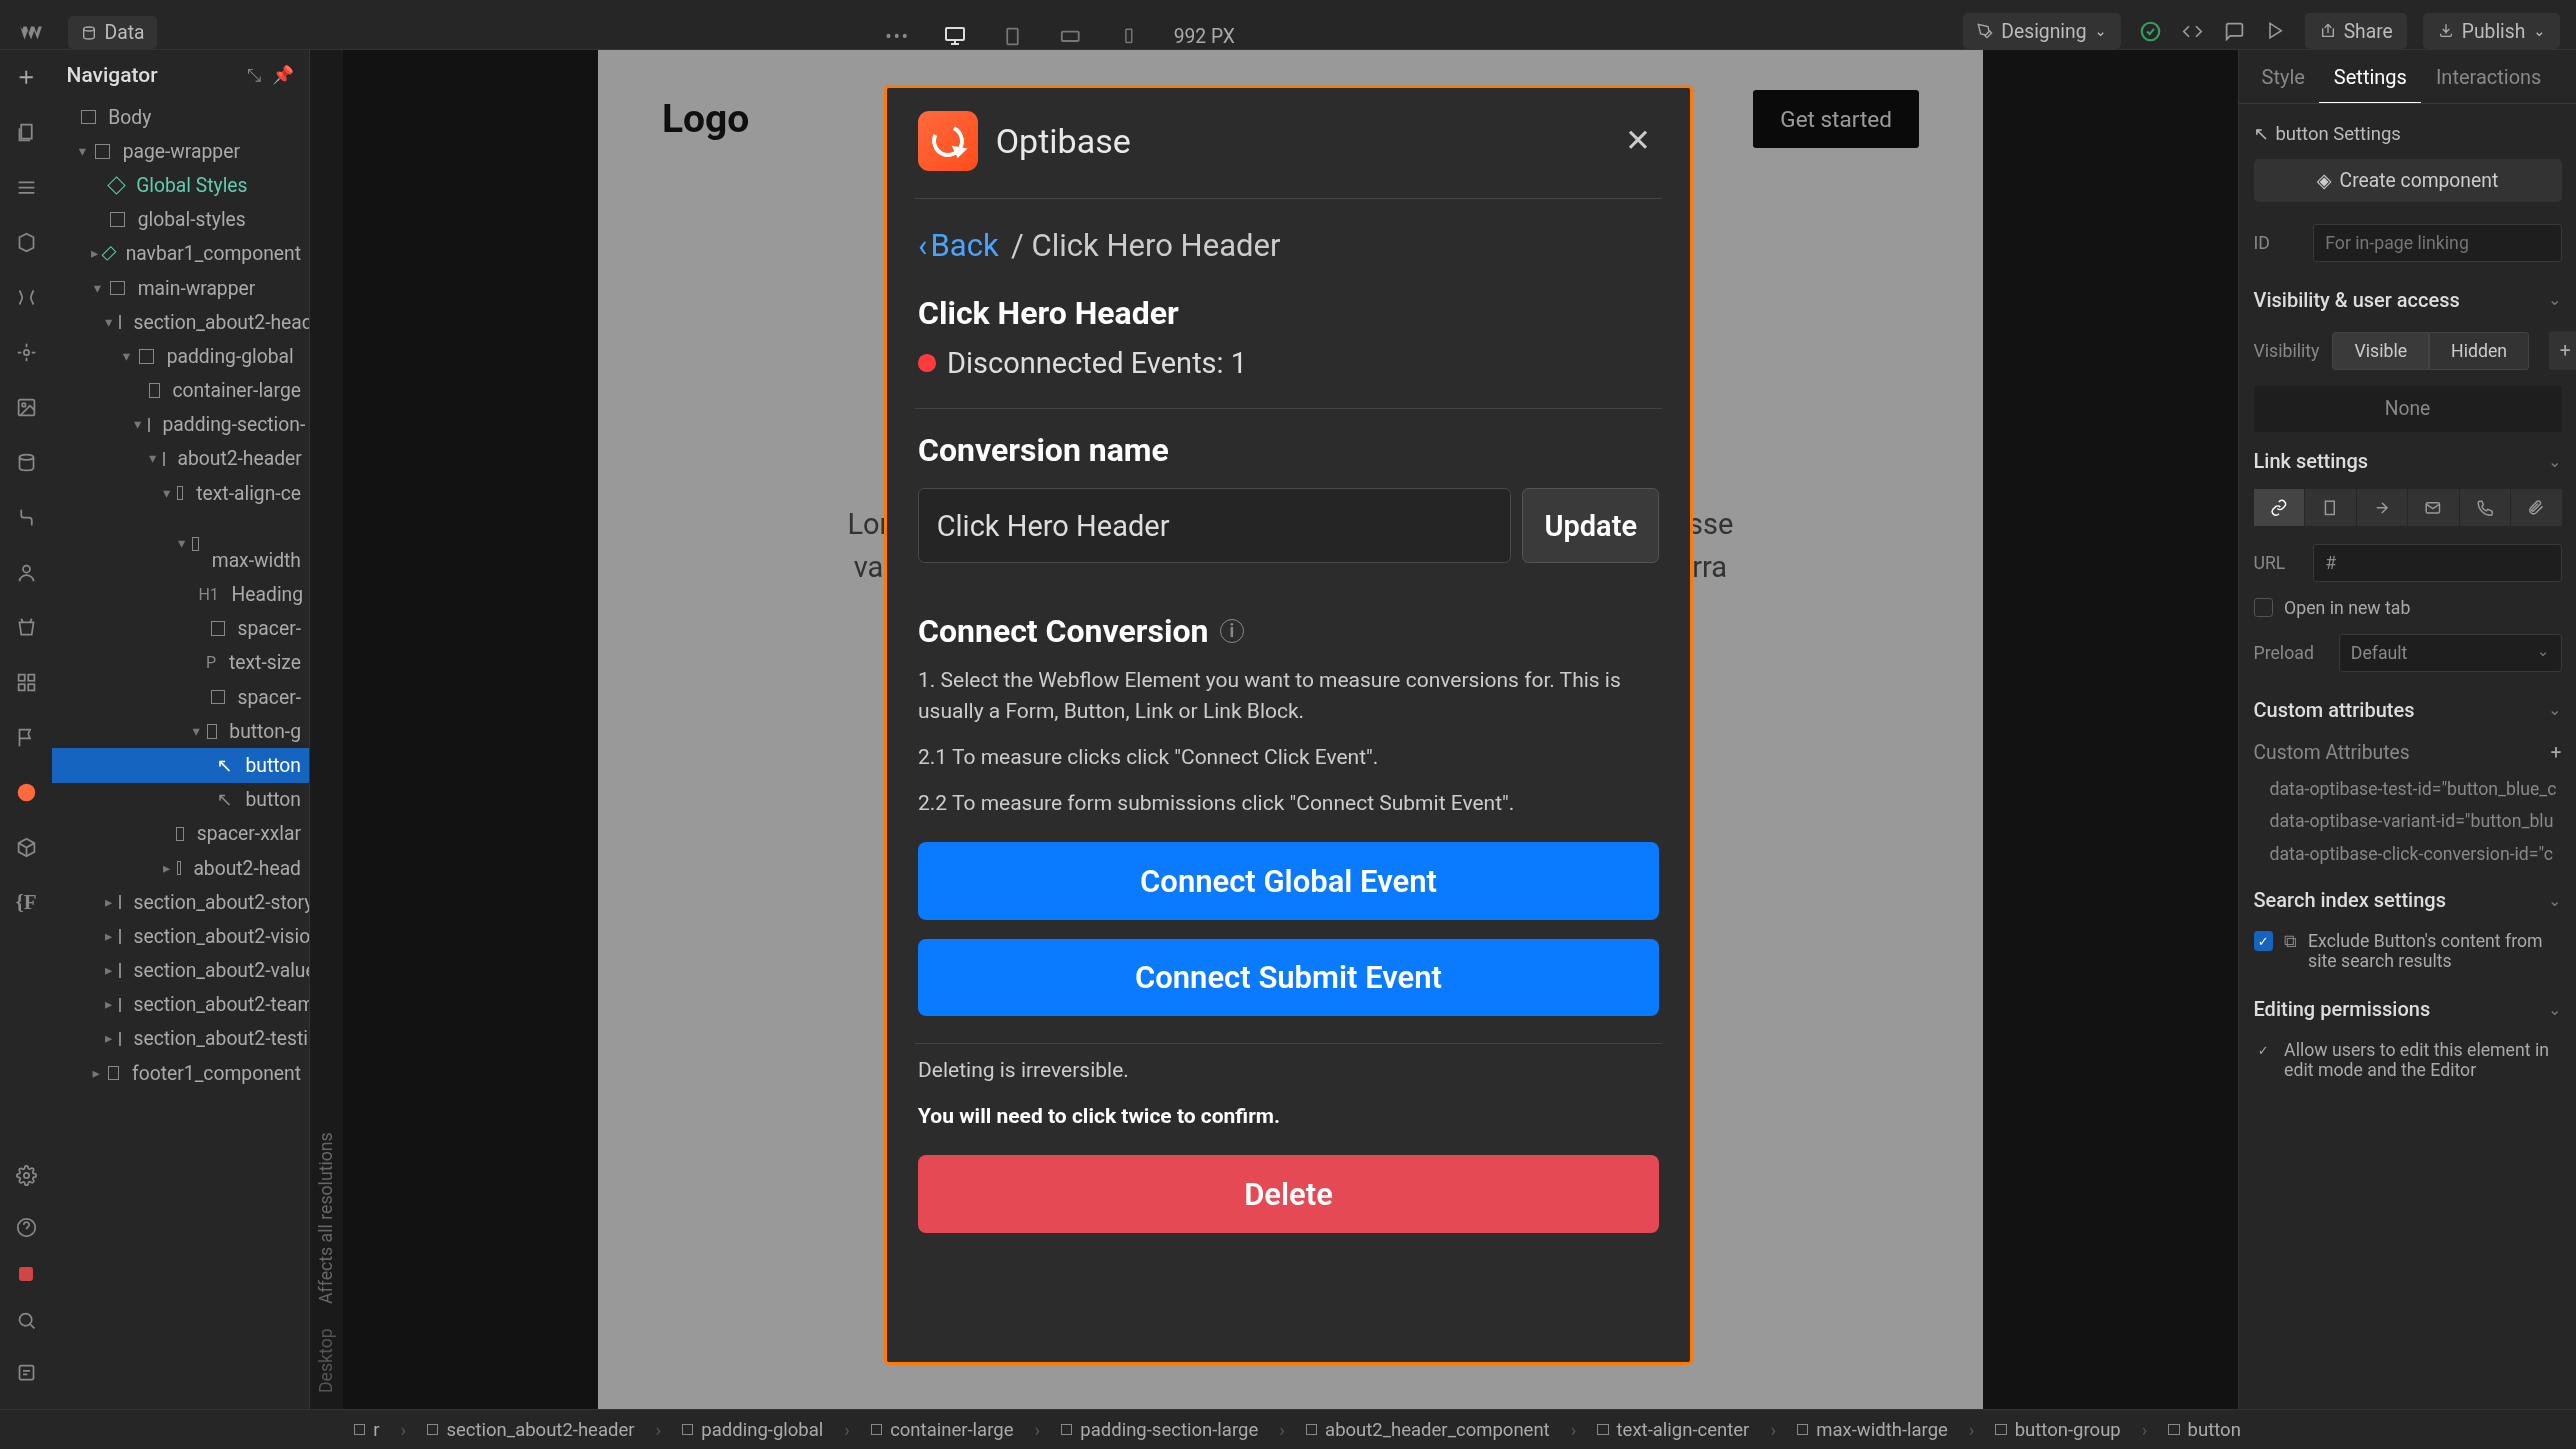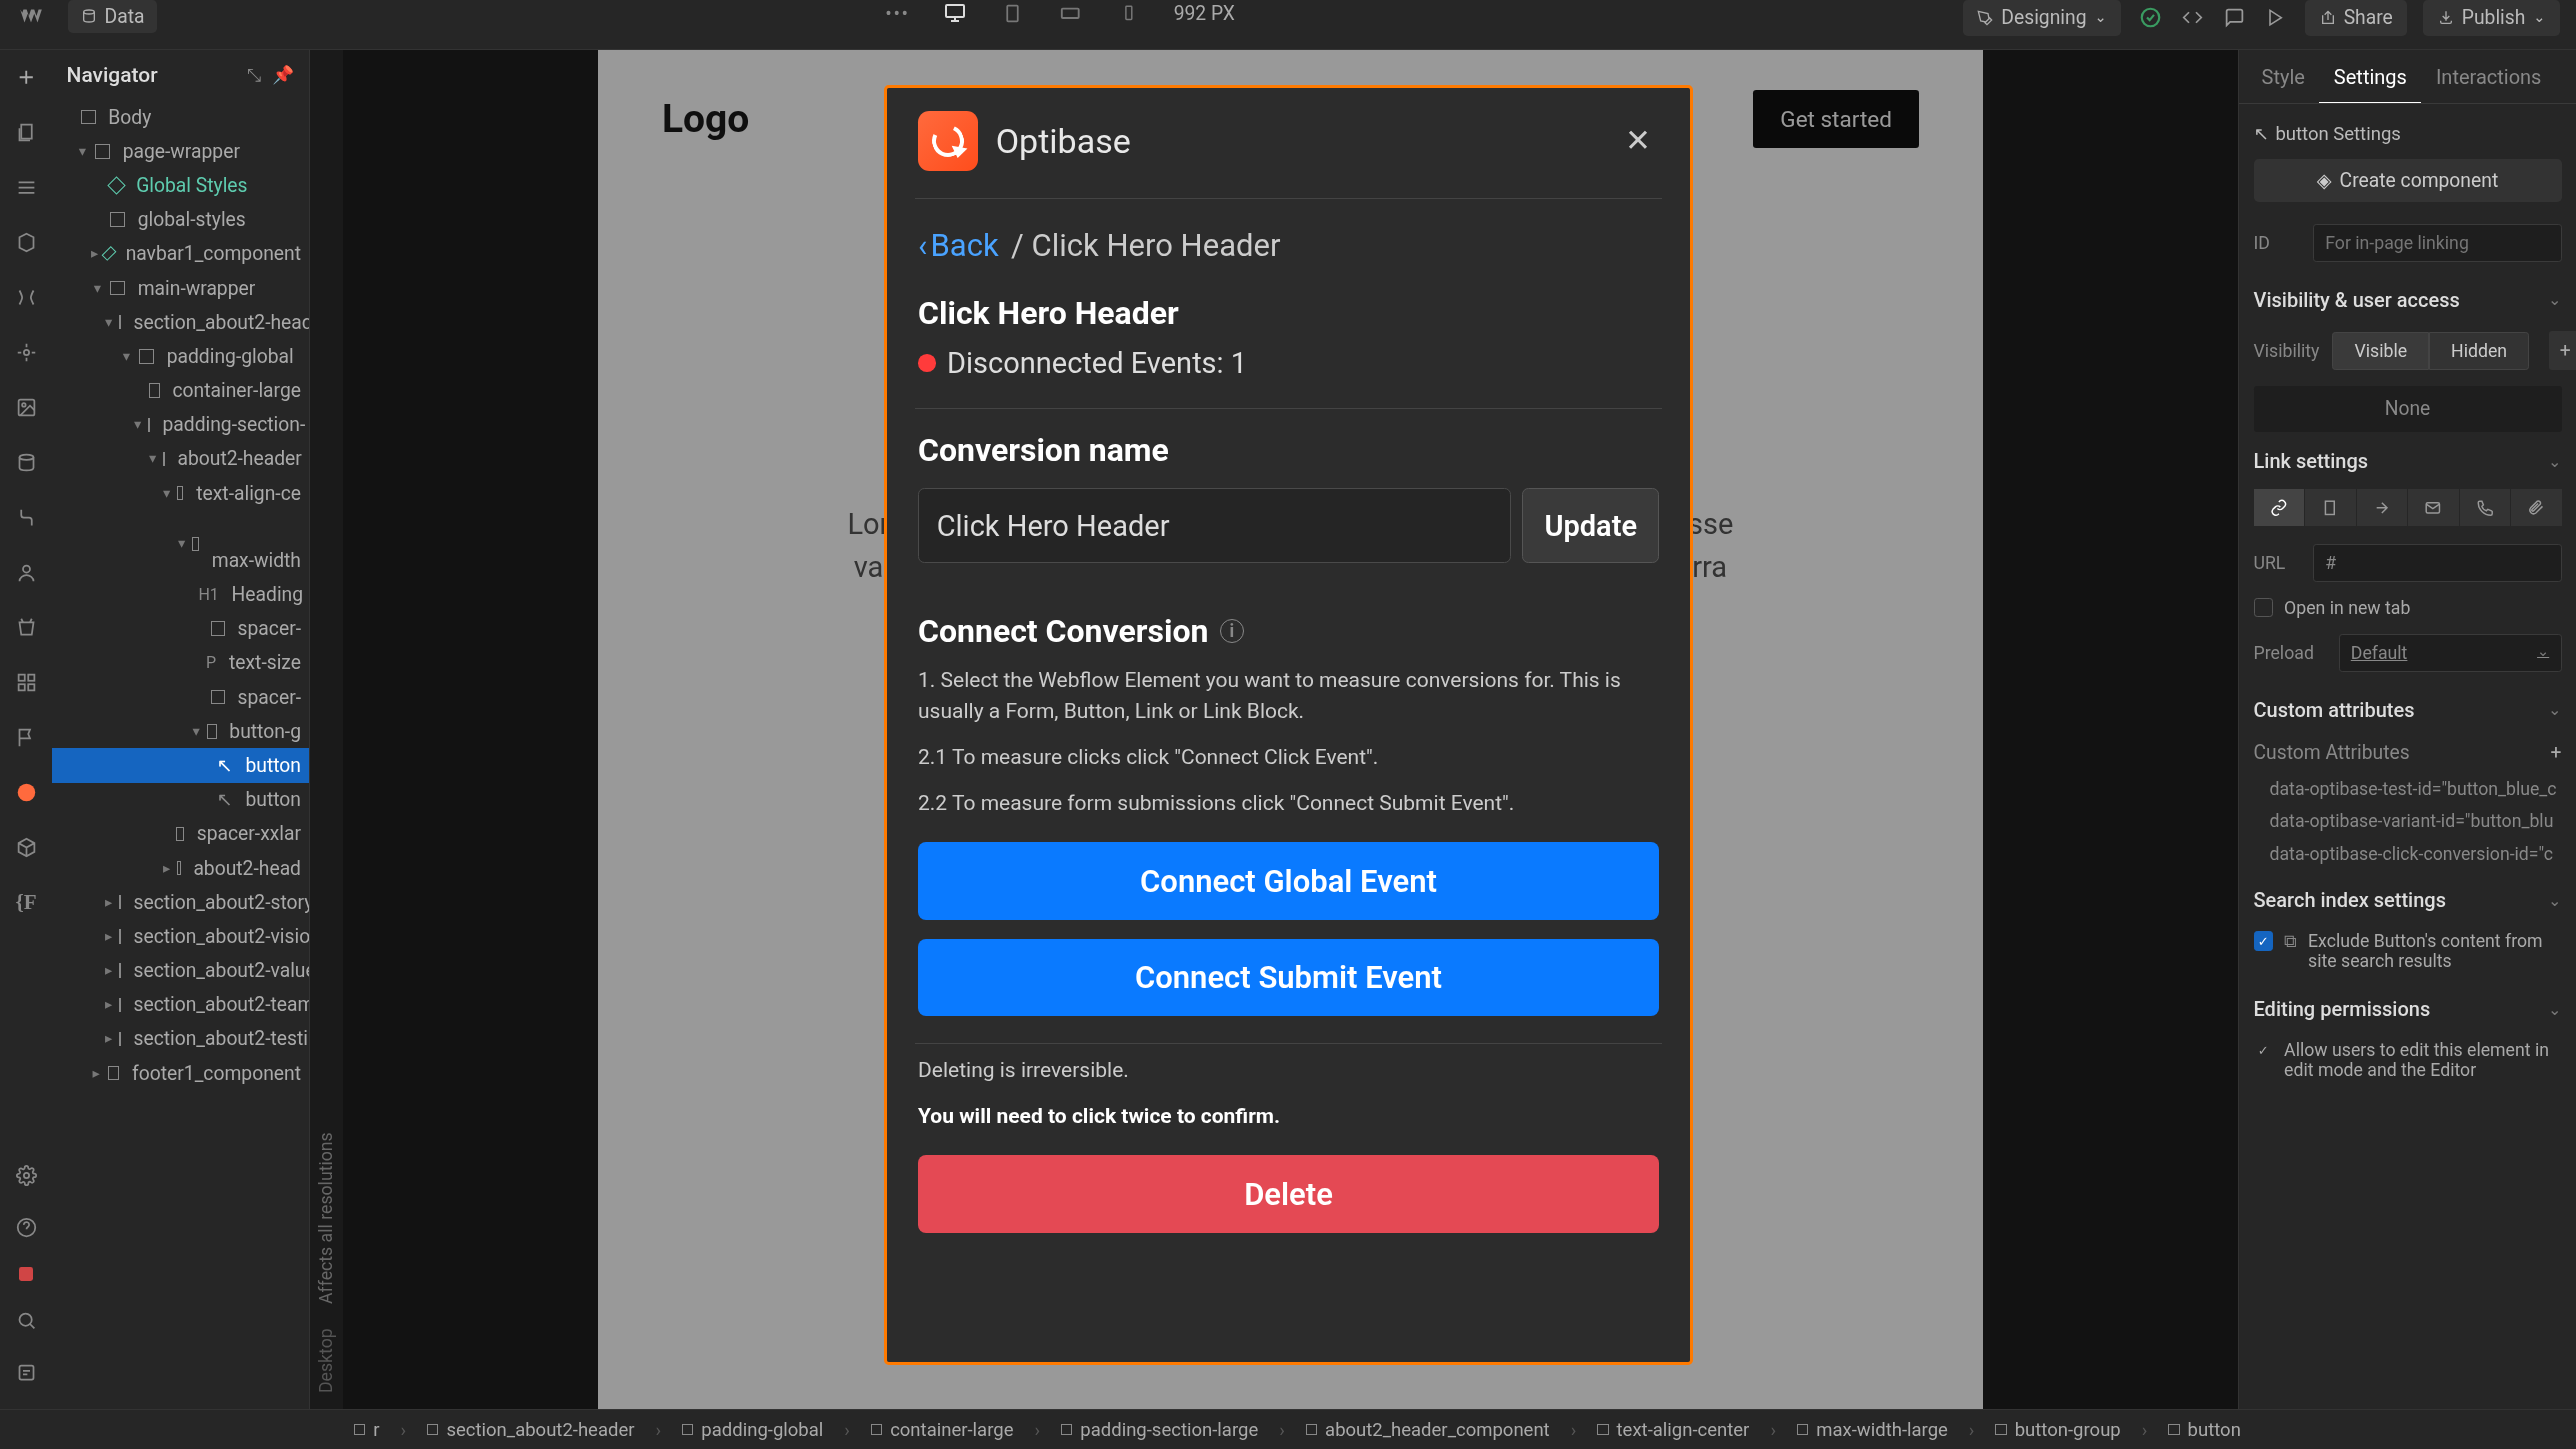--- a/index.html
+++ b/index.html
@@ -1,19 +1,19 @@
 <!DOCTYPE html>
 <html style="font-size:13px"><head>
   <meta charset="utf-8">
   <style>
     * { margin: 0; padding: 0; box-sizing: border-box; font-family: -apple-system, BlinkMacSystemFont, "Segoe UI", Roboto, sans-serif; }
     body { background: #1a1a1a; color: #c5c5c5; width: 2576px; height: 1449px; overflow: hidden; position: relative; transform-origin: top left; }
 
     
-    .topbar { height: 50px; background: #262626; display: flex; align-items: flex-start; padding: 0 16px; border-bottom: 0.8px solid #333; font-size: 19.3px; }
+    .topbar { height: 50px; background: #262626; display: flex; align-items: flex-end; padding: 0 16px; border-bottom: 0.8px solid #333; font-size: 19.3px; }
     .topbar-left { display: flex; align-items: center; gap: 22.5px; }
     .wf-logo { width: 29px; height: 29px; display: flex; align-items: center; justify-content: center; }
     .data-btn { display: flex; align-items: center; gap: 8px; padding: 4.8px 13px; background: #333; border-radius: 4.8px; font-size: 19.3px; color: #bbb; }
     .topbar-center { flex: 1; display: flex; align-items: center; justify-content: center; gap: 32px; color: #888; }
     .vp-icon { width: 26px; height: 26px; display: flex; align-items: center; justify-content: center; }
     .vp-icon.active { color: #ddd; }
     .vp-text { color: #aaa; }
     .topbar-right { display: flex; align-items: center; gap: 16px; }
     .top-check { color: #3a9b61; }
     .top-icon { width: 26px; height: 26px; color: #999; display: flex; align-items: center; justify-content: center; }
@@ -584,21 +584,21 @@
       <div class="rp-row" style="margin-top:9.7px;">
         <div class="rp-row-label">URL</div>
         <input class="rp-input" value="#" style="">
       </div>
       <div class="rp-check-row">
         <div class="cb"></div>
         <span>Open in new tab</span>
       </div>
       <div class="rp-row">
         <div class="rp-row-label">Preload</div>
-        <div class="rp-input" style="display:flex;justify-content:space-between;align-items:flex-start;text-decoration:underline;">
+        <div class="rp-input" style="display:flex;justify-content:space-between;align-items:flex-start;">
           <span>Default</span>
             <span style="color:#777;font-size:14.5px;">⌄</span>
         </div>
       </div>
 
       <div class="rp-section-title">
         <span>Custom attributes</span>
           <span class="rp-chev">⌄</span>
       </div>
       <div class="rp-row" style="justify-content:space-between;">

